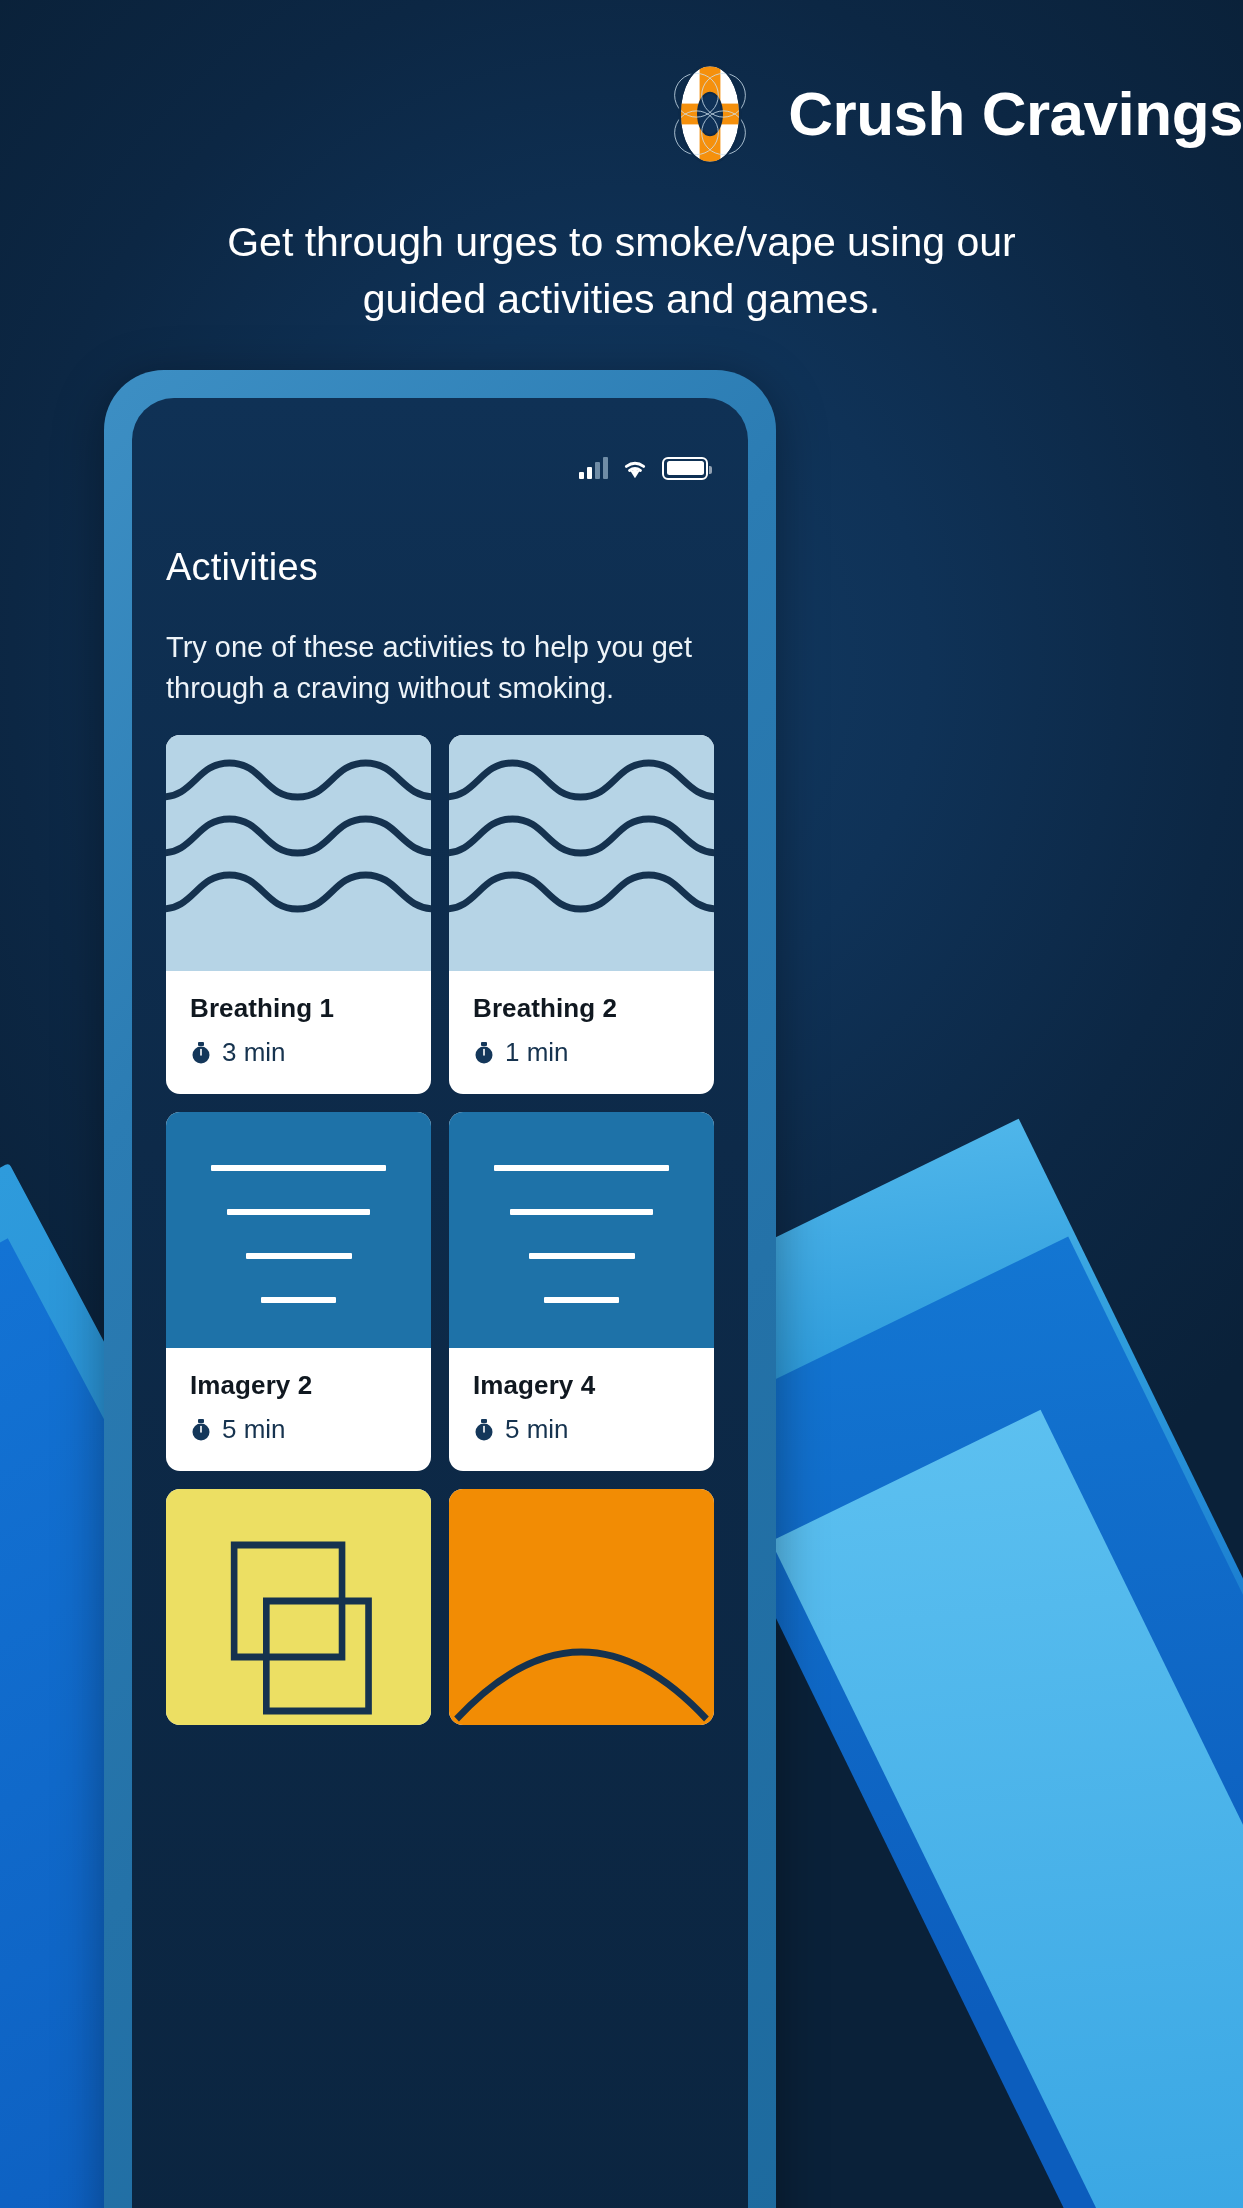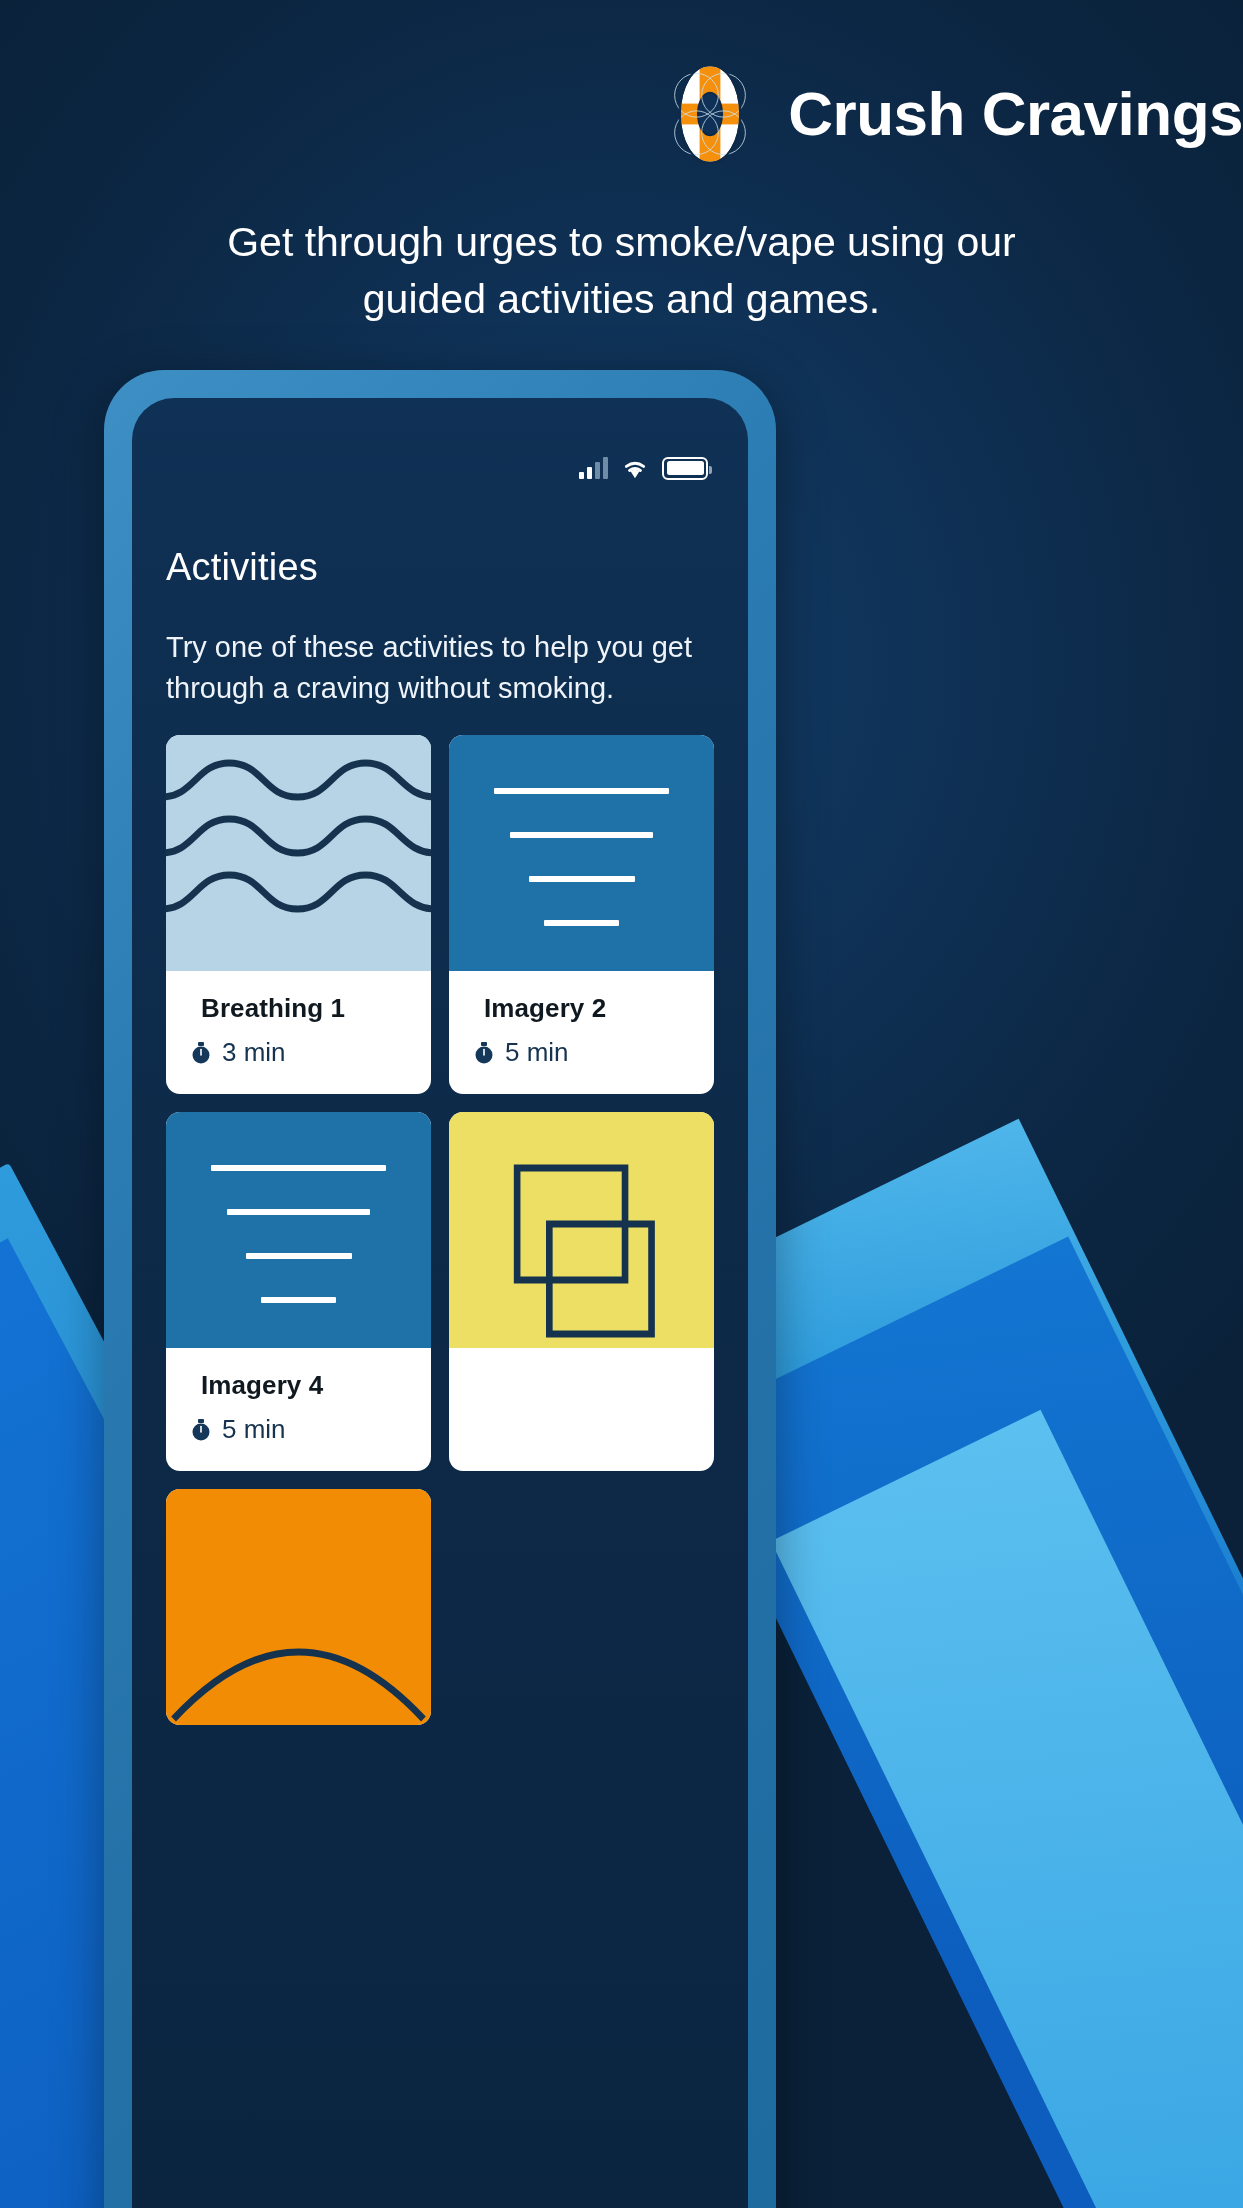--- a/index.html
+++ b/index.html
@@ -150,21 +150,20 @@
     height:236px; position:relative; overflow:hidden;
   }
   .art-wave { background:#b6d4e6; }
   .art-imagery { background:#1e72a8; }
   .art-yellow { background:#ecdf63; }
   .art-orange { background:#f28c04; }
   .card-body { padding:22px 24px 26px; }
   .card-title {
     font-size:26px; font-weight:bold; color:#101820;
     letter-spacing:.1px;
-    margin-left:11px;
   }
   .card-meta {
     margin-top:13px;
     display:flex; align-items:center; gap:10px;
     font-size:26px; color:#16334f; font-weight:400;
   }
   .timer-icon { width:22px; height:22px; flex:0 0 auto; }
 
   
   .ilines {
@@ -256,20 +255,42 @@
             <svg class="timer-icon" viewBox="0 0 22 22">
               <rect x="8" y="0" width="6" height="4" rx="1" fill="#14375a"></rect>
               <circle cx="11" cy="13" r="8.5" fill="#14375a"></circle>
               <path d="M11 7.5 L11 13" stroke="#ffffff" stroke-width="1.6" stroke-linecap="round"></path>
             </svg>
             <span>3 min</span>
           </div>
         </div>
       </div>
 
+      <div class="card">
+        <div class="card-art art-wave">
+          <svg viewBox="0 0 280 236" preserveAspectRatio="none" style="width:100%;height:100%;display:block">
+            <g fill="none" stroke="#15324f" stroke-width="7" stroke-linecap="round">
+              <path d="M-5 62 C 30 62 32 28 67 28 S 104 62 139 62 S 176 28 211 28 S 248 62 285 62"></path>
+              <path d="M-5 118 C 30 118 32 84 67 84 S 104 118 139 118 S 176 84 211 84 S 248 118 285 118"></path>
+              <path d="M-5 174 C 30 174 32 140 67 140 S 104 174 139 174 S 176 140 211 140 S 248 174 285 174"></path>
+            </g>
+          </svg>
+        </div>
+        <div class="card-body">
+          <div class="card-title">Breathing 2</div>
+          <div class="card-meta">
+            <svg class="timer-icon" viewBox="0 0 22 22">
+              <rect x="8" y="0" width="6" height="4" rx="1" fill="#14375a"></rect>
+              <circle cx="11" cy="13" r="8.5" fill="#14375a"></circle>
+              <path d="M11 7.5 L11 13" stroke="#ffffff" stroke-width="1.6" stroke-linecap="round"></path>
+            </svg>
+            <span>1 min</span>
+          </div>
+        </div>
+      </div>
 
       <div class="card">
         <div class="card-art art-imagery">
           <div class="ilines">
             <span style="width:66%"></span>
             <span style="width:54%"></span>
             <span style="width:40%"></span>
             <span style="width:28%"></span>
           </div>
         </div>

